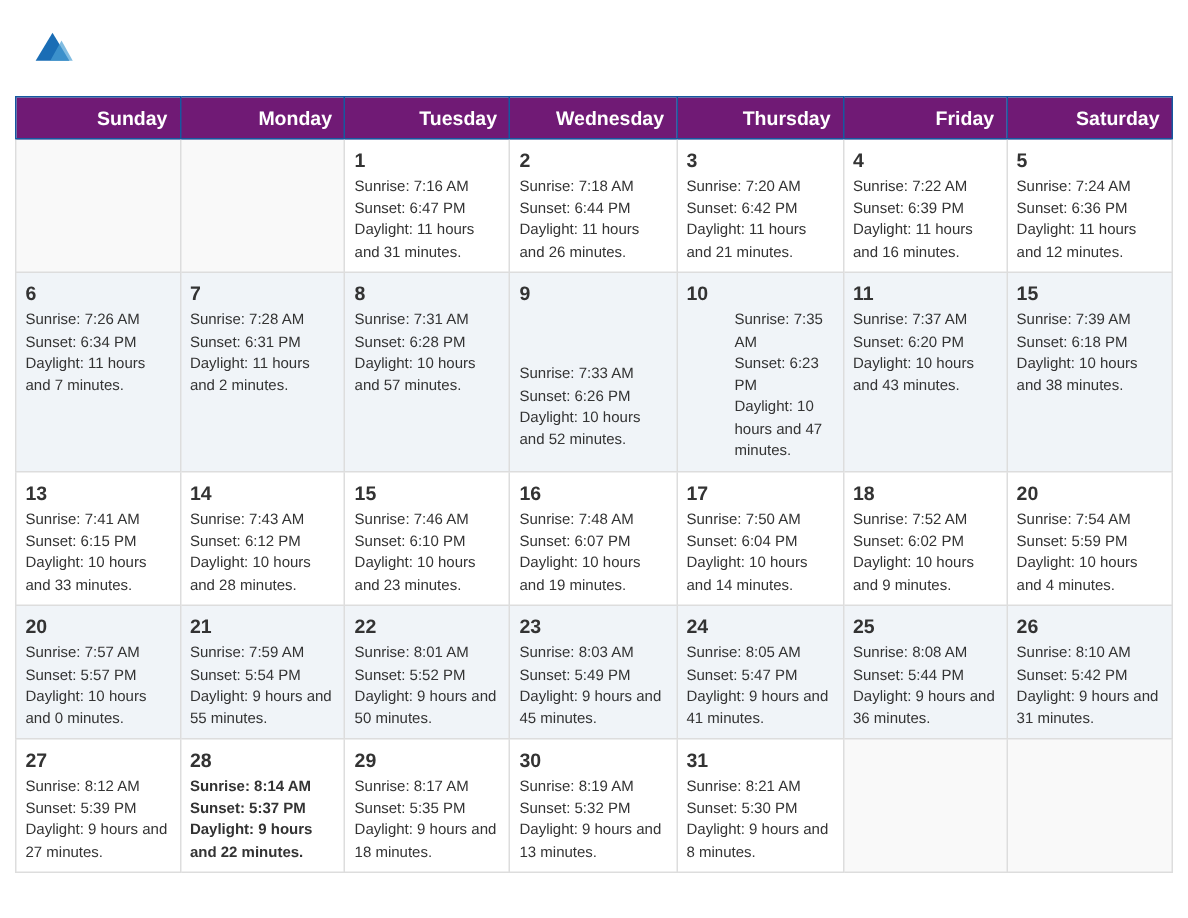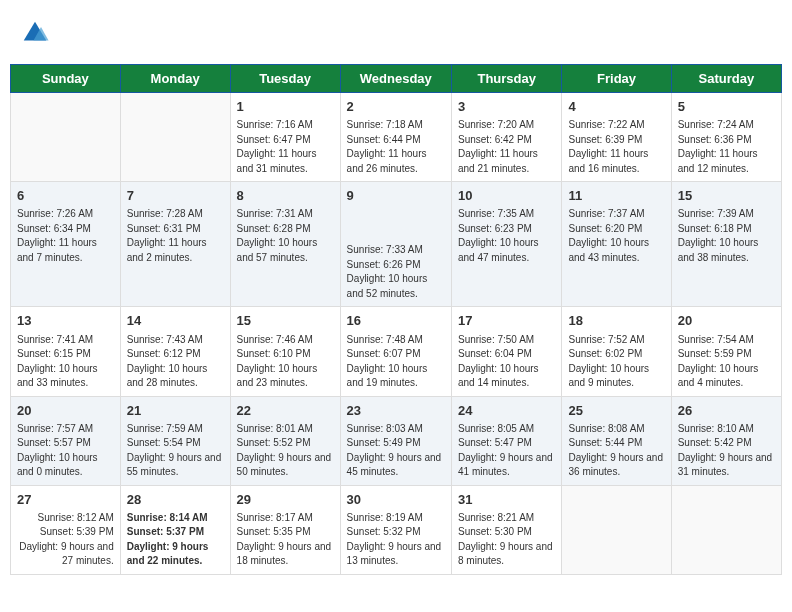--- a/index.html
+++ b/index.html
@@ -50,26 +50,26 @@
     .location {
       font-size: 16px;
       color: #555;
     }
     .calendar {
       width: 100%;
       border-collapse: collapse;
       border: 1px solid #ccc;
     }
     .calendar th {
-      background-color: #15803d;
+      background-color: #701a75;
       color: white;
       font-size: 13px;
       font-weight: bold;
       padding: 6px 8px;
-      text-align: center;
+      text-align: right;
       border: 1px solid #1558a0;
       margin-top: 27px;
     }
     .calendar td {
       vertical-align: top;
       padding: 5px 6px;
       border: 1px solid #ddd;
       width: 113px;
       min-height: 80px;
       background: #fff;
@@ -186,21 +186,21 @@
 Daylight: 10 hours and 57 minutes.</div>
         </td>
         <td>
           <span class="day-number">9</span>
           <div class="day-info" style="white-space: pre-line; margin-top: 38px;">Sunrise: 7:33 AM
 Sunset: 6:26 PM
 Daylight: 10 hours and 52 minutes.</div>
         </td>
         <td>
           <span class="day-number">10</span>
-          <div class="day-info" style="white-space: pre-line;">Sunrise: 7:35 AM
+          <div class="day-info" style="white-space: pre-line; margin-left: 32px;">Sunrise: 7:35 AM
 Sunset: 6:23 PM
 Daylight: 10 hours and 47 minutes.</div>
         </td>
         <td>
           <span class="day-number">11</span>
           <div class="day-info" style="white-space: pre-line;">Sunrise: 7:37 AM
 Sunset: 6:20 PM
 Daylight: 10 hours and 43 minutes.</div>
         </td>
         <td>
@@ -294,21 +294,21 @@
         <td>
           <span class="day-number">26</span>
           <div class="day-info" style="white-space: pre-line;">Sunrise: 8:10 AM
 Sunset: 5:42 PM
 Daylight: 9 hours and 31 minutes.</div>
         </td>
       </tr>
       <tr>
         <td>
           <span class="day-number">27</span>
-          <div class="day-info" style="white-space: pre-line; text-align: right;">Sunrise: 8:12 AM
+          <div class="day-info" style="white-space: pre-line;">Sunrise: 8:12 AM
 Sunset: 5:39 PM
 Daylight: 9 hours and 27 minutes.</div>
         </td>
         <td>
           <span class="day-number">28</span>
           <div class="day-info" style="white-space: pre-line; font-weight: bold;">Sunrise: 8:14 AM
 Sunset: 5:37 PM
 Daylight: 9 hours and 22 minutes.</div>
         </td>
         <td>

